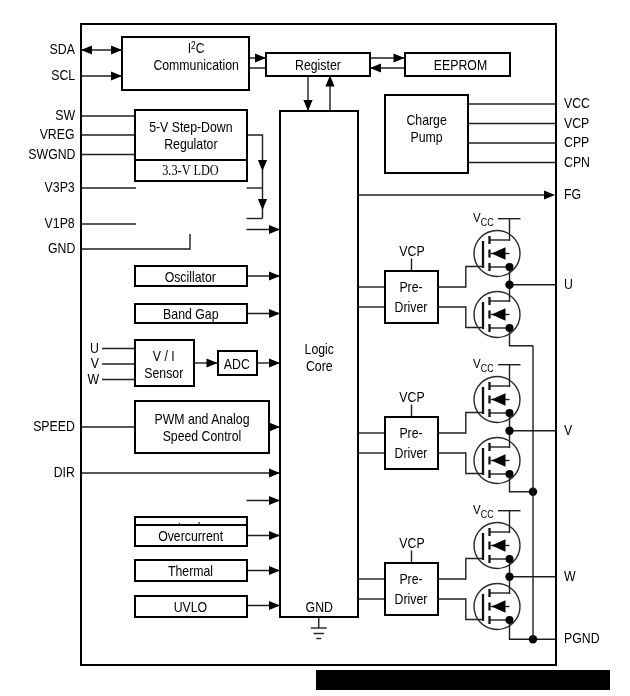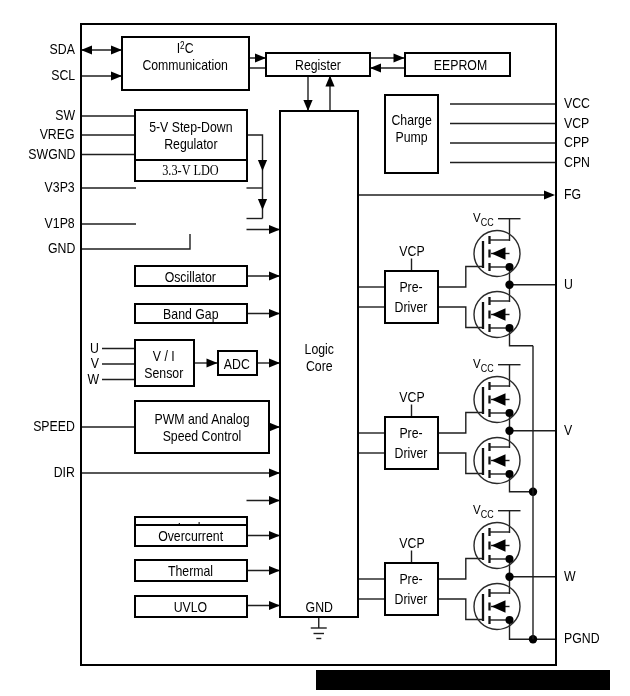--- a/index.html
+++ b/index.html
@@ -217,37 +217,37 @@
       <use href="#fet" x="497" y="606.5"></use>
       <circle cx="509.5" cy="576.8" r="4.2" class="f"></circle>
       <circle cx="533" cy="639.3" r="4.2" class="f"></circle>
     </g>
 
     <path class="w" d="M533,345.8 V639.3"></path>
   </svg>
 
   <div class="chip-border" style="left:79.5px; top:23px; width:477px; height:643px;"></div>
 
-  <div class="block" style="left:121px; top:36px; width:129px; height:55px; padding-bottom:16px;">
+  <div class="block" style="left:121px; top:36px; width:129px; height:55px; padding-bottom:16px;justify-content:flex-end;">
     <div><span>I</span><sup>2</sup><span>C</span><br><span>Communication</span></div>
   </div>
   <div class="block" style="left:265px; top:52px; width:106px; height:24.5px;">
     <div>Register</div>
   </div>
   <div class="block" style="left:403.5px; top:52px; width:107px; height:24.5px;padding-left:8px;">
     <div>EEPROM</div>
   </div>
   <div class="block" style="left:133.5px; top:108.5px; width:114px; height:53.5px;">
     <div>5-V Step-Down
 Regulator</div>
   </div>
   <div class="block" style="left:133.5px; top:159px; width:114px; height:23px;font-family:Liberation Serif, serif;">
     <div>3.3-V LDO</div>
   </div>
-  <div class="block" style="left:384px; top:94px; width:55px; height:79.5px; padding-bottom:11px;">
+  <div class="block" style="left:384px; top:94px; width:85px; height:79.5px; padding-bottom:11px;">
     <div>Charge
 Pump</div>
   </div>
   <div class="block" style="left:278.5px; top:110px; width:80.5px; height:508px;">
     <div class="logic-core-label" style="top:228px;">Logic
 Core</div>
     <div class="logic-core-label" style="bottom:1.5px;">GND</div>
   </div>
   <div class="block" style="left:133.5px; top:265px; width:114px; height:22px;text-align:right;">
     <div>Oscillator</div>

